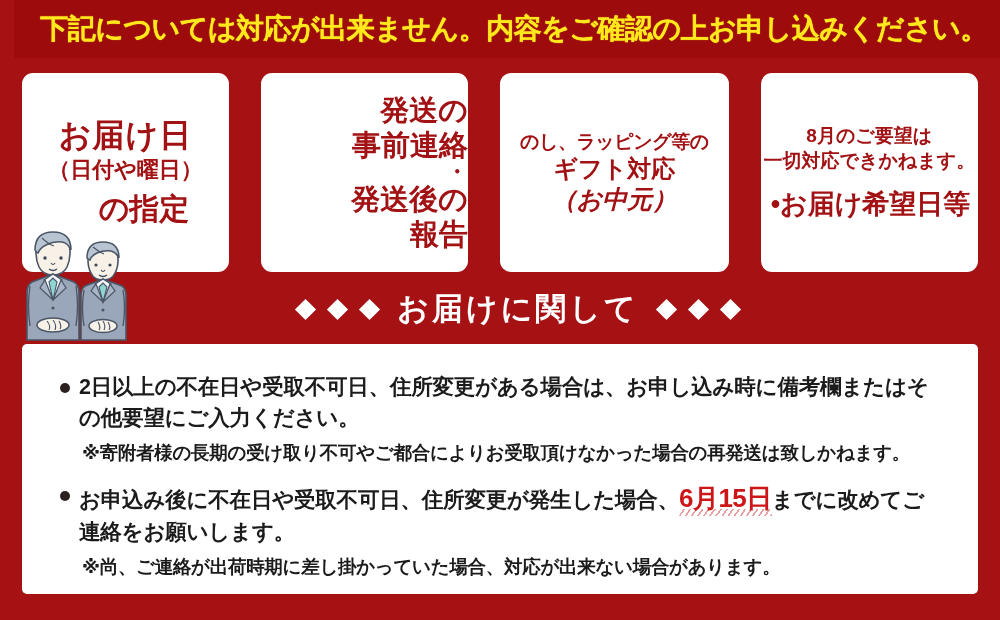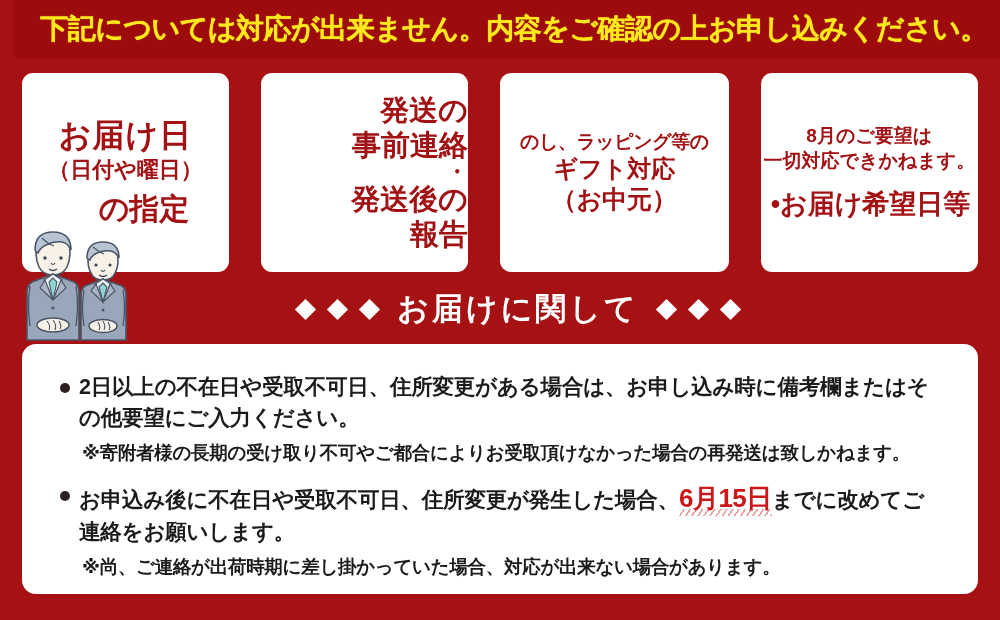--- a/index.html
+++ b/index.html
@@ -53,21 +53,21 @@
 
   .c1-l1 { font-size:32px; letter-spacing:1px; line-height:1.1; }
   .c1-l2 { font-size:22px; line-height:1.35; margin-top:2px; }
   .c1-l3 { font-size:30px; line-height:1.2; margin-top:7px;margin-left:37px; }
 
   .c2-l { font-size:29px; line-height:1.21; letter-spacing:0px; }
   .c2-dot { font-size:22px; line-height:0.85; }
 
   .c3-l1 { font-size:19px; line-height:1.2; letter-spacing:-0.5px; }
   .c3-l2 { font-size:24px; line-height:1.15; letter-spacing:0px; margin-top:1px;}
-  .c3-l3 { font-size:25px; line-height:1.2; margin-top:2px; }
+  .c3-l3 { font-size:25px; line-height:1.2; margin-top:2px;font-style:italic; }
 
   .c4-top { font-size:19px; line-height:1.32; }
   .c4-bul { font-size:27px; line-height:1.3; text-align:left; width:100%; padding-left:10px; }
   .c4-block { margin-top:14px; width:100%; }
 
   
   #people {
     position:absolute;
     left:20px; top:222px;
     width:132px; height:124px;
@@ -91,21 +91,21 @@
   #banner-title {
     color:#ffffff; font-size:31px; font-weight:bold; letter-spacing:3px;
     white-space:nowrap;
   }
 
   
   #panel {
     position:absolute; left:22px; top:344px;
     width:956px; height:250px;
     background:#ffffff;
-    border-radius:14px;
+    border-radius:5px;
     padding:28px 38px 0 26px;
   }
   .bullet-block { margin-bottom:14px; }
   .bullet-row {
     display:flex; align-items:flex-start;
     font-size:21.5px; font-weight:bold; color:#1b1b1b;
     line-height:1.42;
     letter-spacing:-0.2px;
   }
   .bullet-dot {

